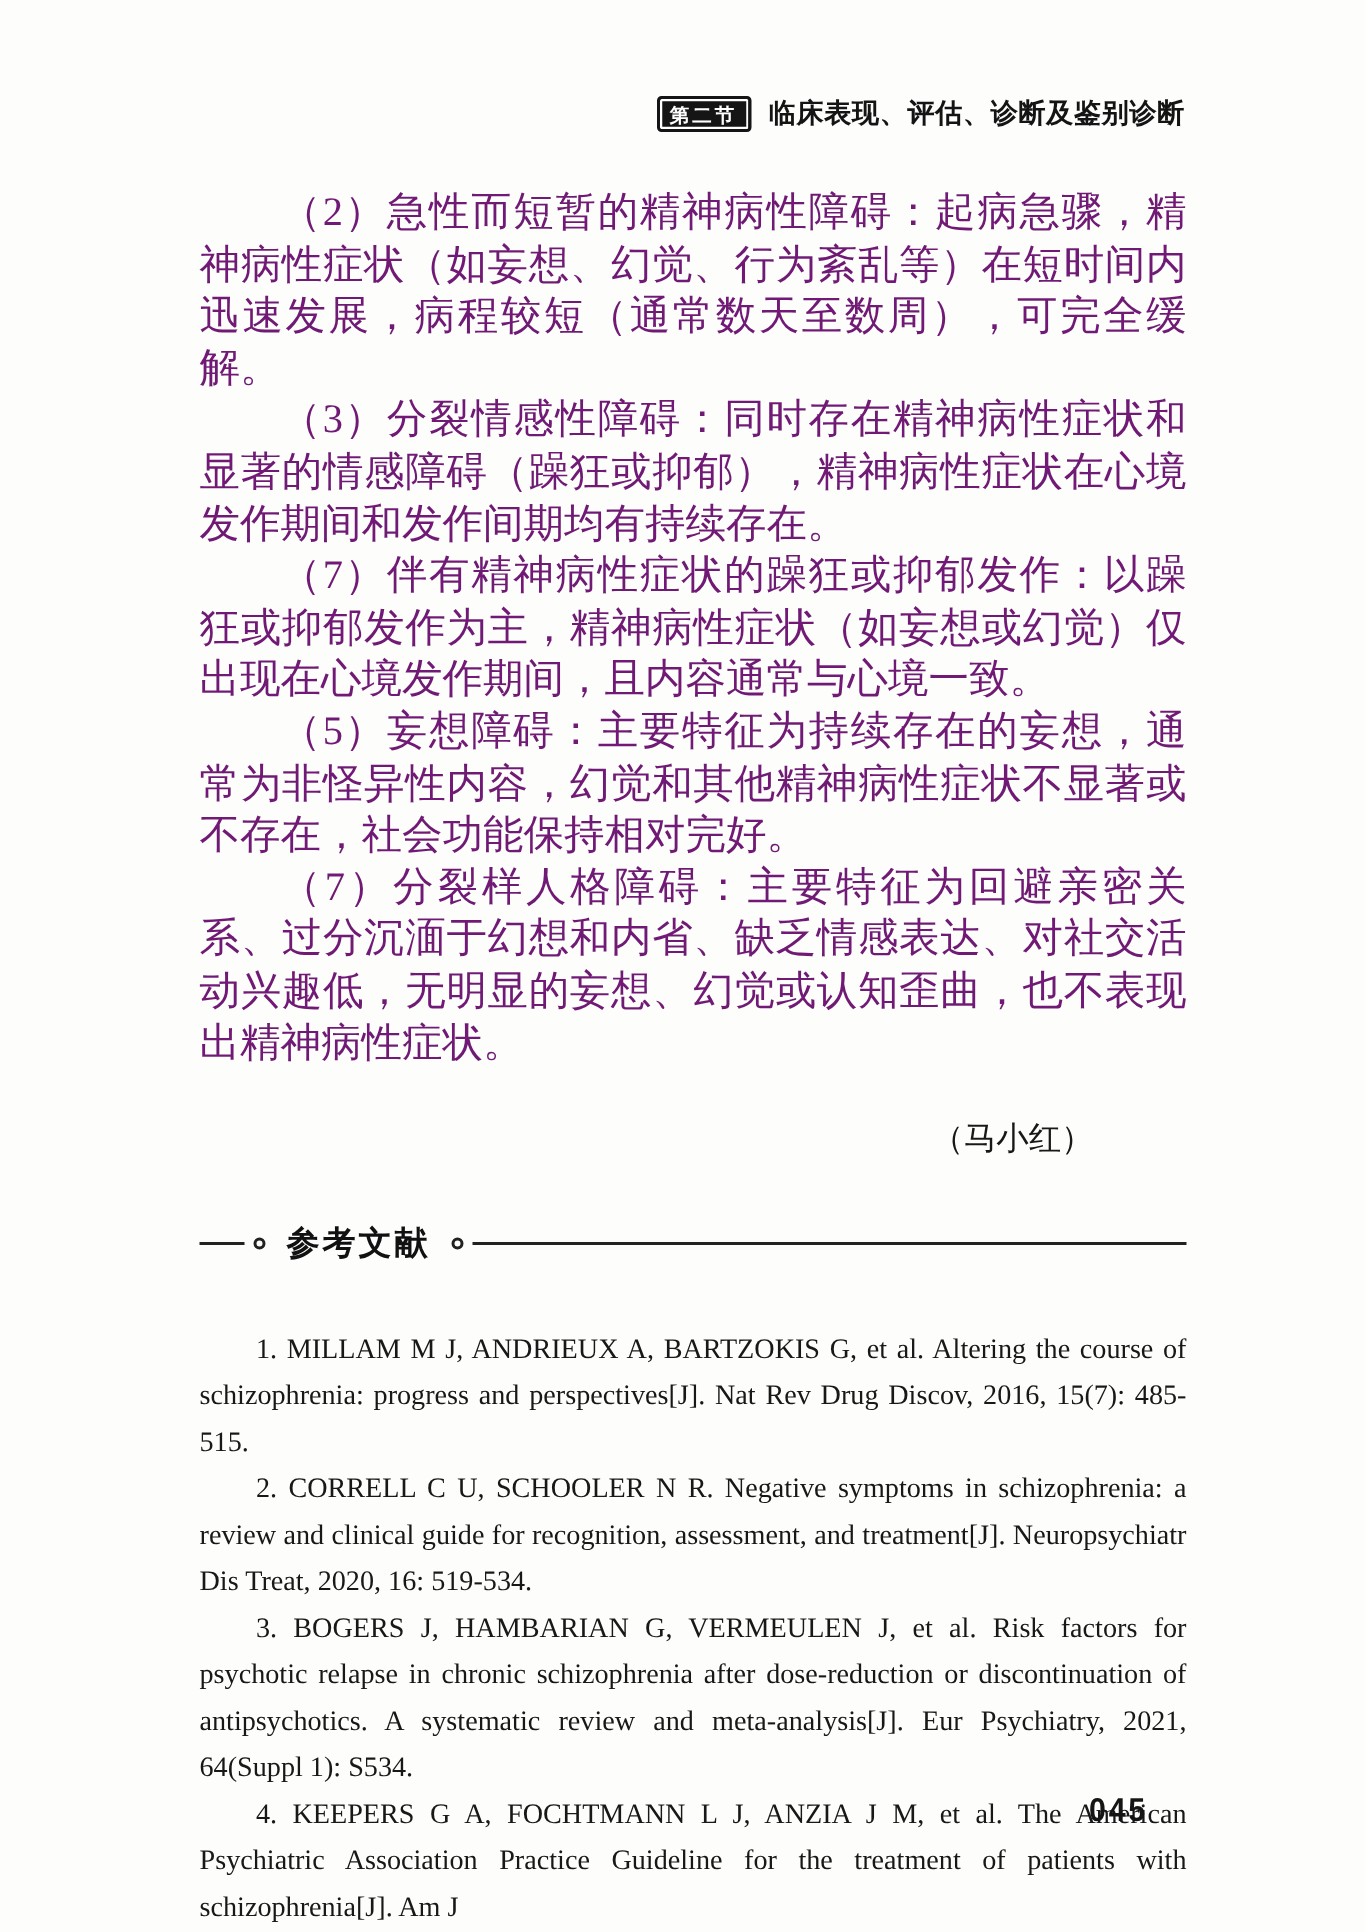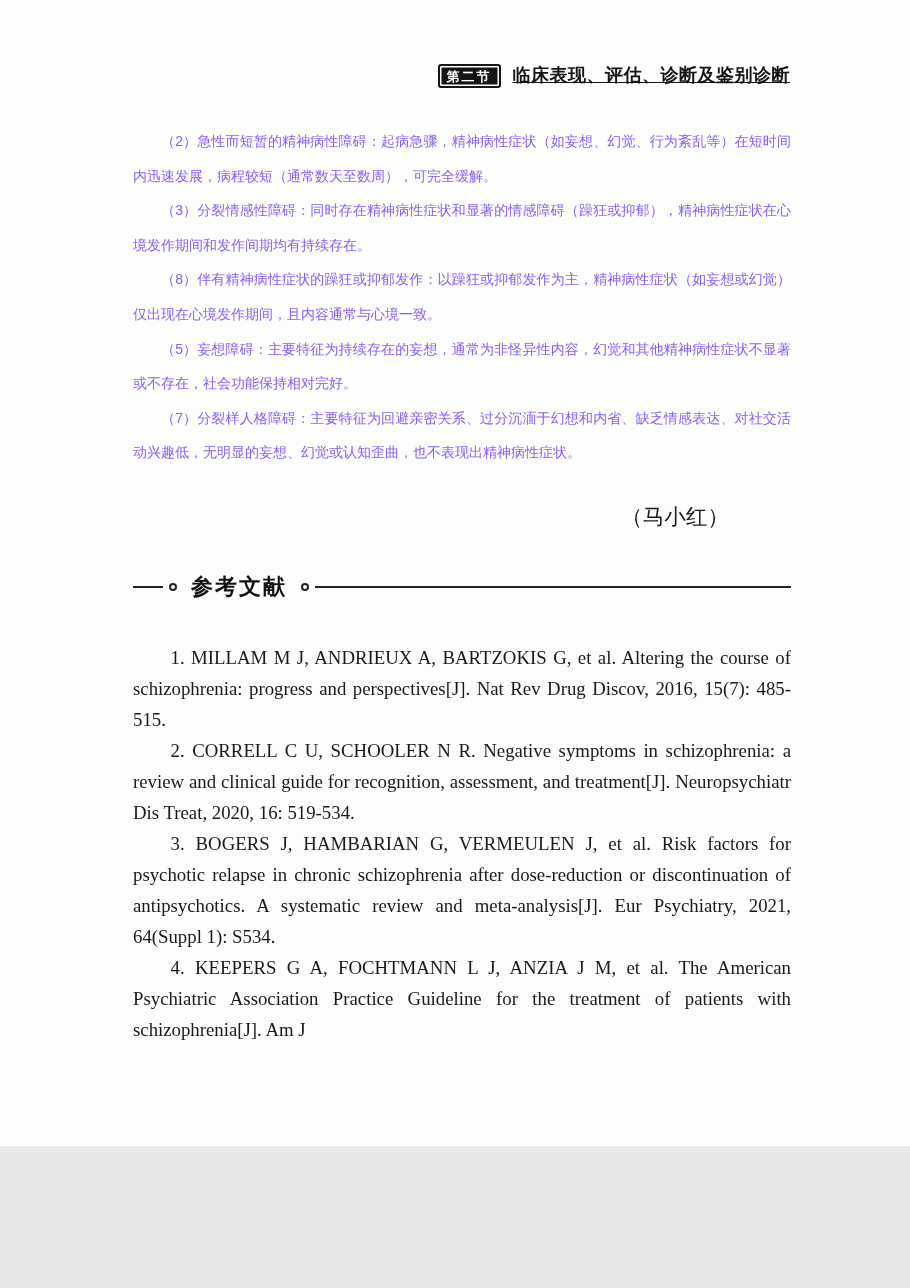--- a/index.html
+++ b/index.html
@@ -1,19 +1,19 @@
 <!DOCTYPE html>
 <html><head>
 <meta charset="utf-8">
 <style>
   * { margin:0; padding:0; box-sizing:border-box; }
   html,body { background:#e8e8e8; }
   .page {
     position:relative;
-    width:910px; height:1146px;
+    width:910px; height:1288px;
     margin:0 auto;
     background:#fdfdfc;
     color:#1b1b1b;
     overflow:hidden;
   }
   
   .page-header {
     position:absolute;
     top:64px; left:0; right:120px;
     display:flex;
@@ -29,35 +29,34 @@
     color:#ffffff;
     font:bold 13px/1 "Liberation Sans","DejaVu Sans",sans-serif;
     padding:4px 7px 3px;
     border-radius:3px;
     letter-spacing:2px;
   }
   .header-title {
     font:bold 18px/1.2 "Liberation Sans","DejaVu Sans",sans-serif;
     letter-spacing:0.5px;
     color:#141414;
-    text-decoration:underline;
   }
   
   .content {
     position:absolute;
     left:133px; top:124px;
     width:658px;
   }
   .para {
-    font-family:Liberation Sans, sans-serif;
-    font-size:14px;
+    font-family:Liberation Serif, serif;
+    font-size:27px;
     line-height:34.6px;
     text-align:justify;
     text-indent:2em;
-    color:#8b5cf6;
+    color:#701a75;
   }
   .author {
     margin-top:30px;
     padding-right:62px;
     text-align:right;
     font-family:Liberation Sans, sans-serif;
     font-size:21.6px;
     line-height:34px;
     color:#181818;
   }
@@ -115,21 +114,21 @@
 
   <header class="page-header">
     <span class="badge">第二节</span>
     <span class="header-title">临床表现、评估、诊断及鉴别诊断</span>
   </header>
 
   <main class="content">
 
     <p class="para">（2）急性而短暂的精神病性障碍：起病急骤，精神病性症状（如妄想、幻觉、行为紊乱等）在短时间内迅速发展，病程较短（通常数天至数周），可完全缓解。</p>
     <p class="para">（3）分裂情感性障碍：同时存在精神病性症状和显著的情感障碍（躁狂或抑郁），精神病性症状在心境发作期间和发作间期均有持续存在。</p>
-    <p class="para">（8）伴有精神病性症状的躁狂或抑郁发作：以躁狂或抑郁发作为主，精神病性症状（如妄想或幻觉）仅出现在心境发作期间，且内容通常与心境一致。</p>
+    <p class="para">（7）伴有精神病性症状的躁狂或抑郁发作：以躁狂或抑郁发作为主，精神病性症状（如妄想或幻觉）仅出现在心境发作期间，且内容通常与心境一致。</p>
     <p class="para">（5）妄想障碍：主要特征为持续存在的妄想，通常为非怪异性内容，幻觉和其他精神病性症状不显著或不存在，社会功能保持相对完好。</p>
     <p class="para">（7）分裂样人格障碍：主要特征为回避亲密关系、过分沉湎于幻想和内省、缺乏情感表达、对社交活动兴趣低，无明显的妄想、幻觉或认知歪曲，也不表现出精神病性症状。</p>
 
     <p class="author">（马小红）</p>
 
     <div class="ref-divider">
       <span class="div-line short"></span>
       <span class="div-dot"></span>
       <span class="ref-heading">参考文献</span>
       <span class="div-dot"></span>

